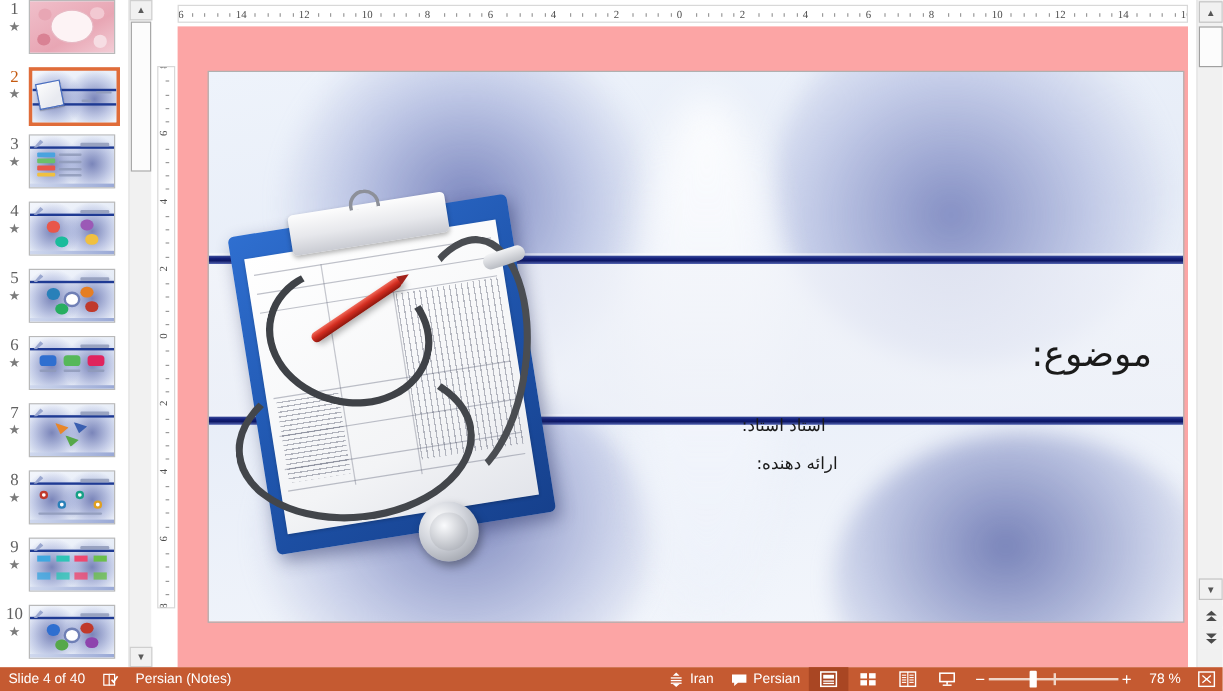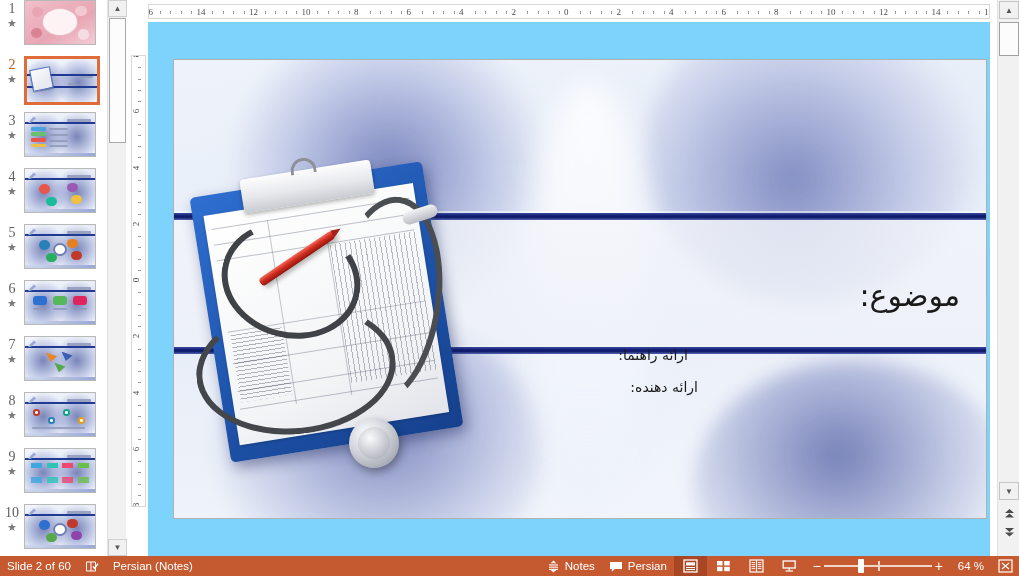--- a/index.html
+++ b/index.html
@@ -80,21 +80,21 @@
   .rtick { position: absolute; background: #9a9a9a; }
   .rnum {
     position: absolute; font-size: 9px; color: #4d4d4d;
     font-family: "Liberation Serif", serif;
   }
   .rnum-v { transform: rotate(-90deg); transform-origin: center center; }
 
   
   #slide-area {
     position: absolute; left: 148px; top: 22px; width: 842px; height: 534px;
-    background: #7dd3fc;
+    background: #fca5a5;
   }
   #slide {
     position: absolute; left: 25px; top: 37px; width: 814px; height: 460px;
     border: 1px solid #b0b0b0; overflow: hidden;
     background: linear-gradient(170deg,#eef3fb 0%,#e6ecf7 40%,#f4f7fc 100%);
   }
   .lung {
     position: absolute; filter: blur(9px); border-radius: 50%;
   }
   .navy-band {
@@ -588,21 +588,21 @@
                     border-color:#43464b; border-bottom-color:#43464b; border-top-color:transparent;
                     transform: rotate(-6deg);"></div>
         <div class="scope" style="left:150px; top:40px; width:110px; height:210px;
                     border-color:transparent; border-right-color:#4a4d52; border-top-color:#4a4d52;
                     transform: rotate(8deg);"></div>
         <div id="scope-ear"></div>
         <div id="scope-head"></div>
       </div>
 
       <div id="slide-title">موضوع:</div>
-      <div id="slide-sub1">ارائه راهنما:</div>
+      <div id="slide-sub1">استاد استاد:</div>
       <div id="slide-sub2">ارائه دهنده:</div>
     </div>
   </div>
 
   <div id="right-scroll">
     <div class="rsb-btn">▲</div>
     <div id="right-sb-thumb"></div>
     <div class="rsb-btn" style="position:absolute;left:0;top:481px;">▼</div>
     <div class="nav-btn" style="position:absolute;left:1px;top:504px;">
       <svg width="11" height="11" viewBox="0 0 11 11">
@@ -613,21 +613,21 @@
     <div class="nav-btn" style="position:absolute;left:1px;top:523px;">
       <svg width="11" height="11" viewBox="0 0 11 11">
         <polygon points="5.5,5 10,1 1,1" fill="#4a4a4a"></polygon>
         <polygon points="5.5,9.5 10,5.5 1,5.5" fill="#4a4a4a"></polygon>
       </svg>
     </div>
   </div>
 
   <div id="status-bar">
     <div class="sb-item">
-      <span>Slide 2 of 60</span>
+      <span>Slide 4 of 40</span>
     </div>
     <div class="sb-item">
       <svg width="14" height="13" viewBox="0 0 14 13">
         <path d="M1.5 2 L6 2 L6 11 L1.5 11 Z" fill="none" stroke="#fff" stroke-width="1"></path>
         <path d="M6 2 L10.5 2 L10.5 11 L6 11" fill="none" stroke="#fff" stroke-width="1"></path>
         <path d="M8 6.5 L9.6 8.4 L13 3.6" fill="none" stroke="#fff" stroke-width="1.4"></path>
       </svg>
     </div>
     <div class="sb-item">
       <span>Persian (Notes)</span>
@@ -636,21 +636,21 @@
     <div class="sb-spacer"></div>
 
     <div class="sb-item">
       <svg width="13" height="13" viewBox="0 0 13 13">
         <polygon points="6.5,0.5 9.3,3.2 3.7,3.2" fill="#fff"></polygon>
         <rect x="2" y="4.4" width="9" height="1.1" fill="#fff"></rect>
         <rect x="2" y="6.6" width="9" height="1.1" fill="#fff"></rect>
         <rect x="2" y="8.8" width="9" height="1.1" fill="#fff"></rect>
         <polygon points="6.5,12.6 9.3,10 3.7,10" fill="#fff"></polygon>
       </svg>
-      <span>Notes</span>
+      <span>Iran</span>
     </div>
     <div class="sb-item">
       <svg width="14" height="13" viewBox="0 0 14 13">
         <path d="M1 2 h12 v7 h-7 l-3.2 2.6 V9 H1 Z" fill="#fff"></path>
       </svg>
       <span>Persian</span>
     </div>
 
     <div class="sb-item view active">
       <svg width="15" height="14" viewBox="0 0 15 14">
@@ -693,21 +693,21 @@
     <div id="zoom-slider">
       <span class="zs-sign">−</span>
       <span id="zs-track">
         <span id="zs-line"></span>
         <span id="zs-mid"></span>
         <span id="zs-handle"></span>
       </span>
       <span class="zs-sign">+</span>
     </div>
     <div id="zoom-pct">
-      <span>64 %</span>
+      <span>78 %</span>
     </div>
     <div id="fit-btn">
       <svg width="15" height="14" viewBox="0 0 15 14">
         <rect x="1" y="1" width="13" height="12" fill="none" stroke="#fff" stroke-width="1.2"></rect>
         <path d="M4 4 L7.5 7 L11 4" fill="none" stroke="#fff" stroke-width="1.1"></path>
         <path d="M4 10 L7.5 7 L11 10" fill="none" stroke="#fff" stroke-width="1.1"></path>
       </svg>
     </div>
   </div>
 </div>

